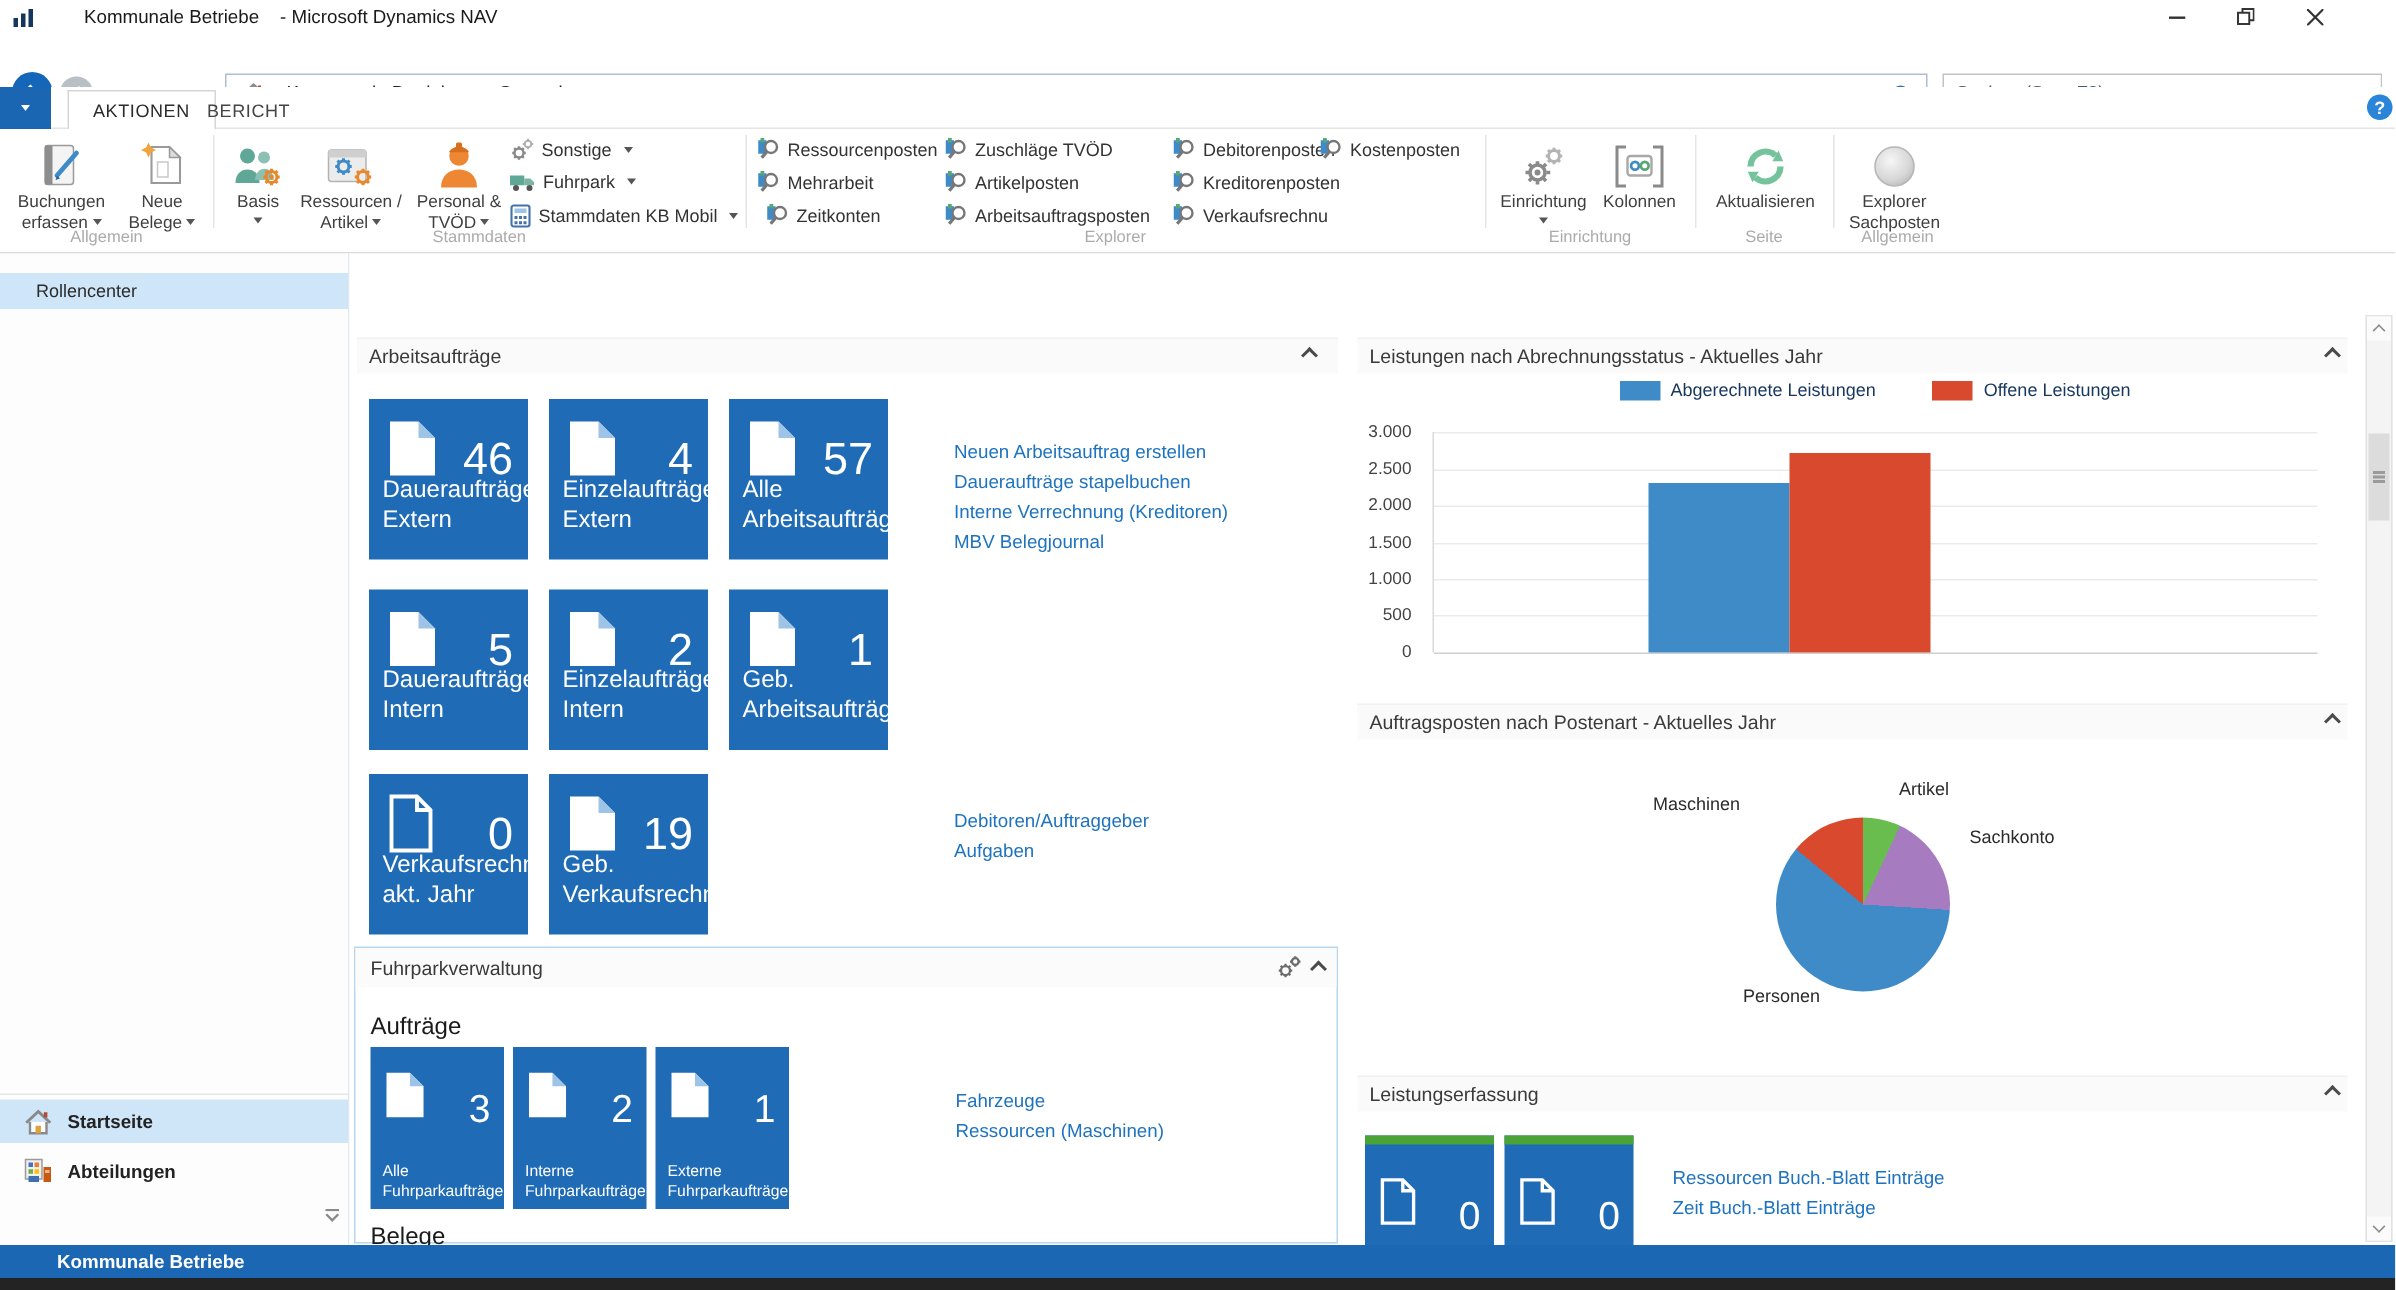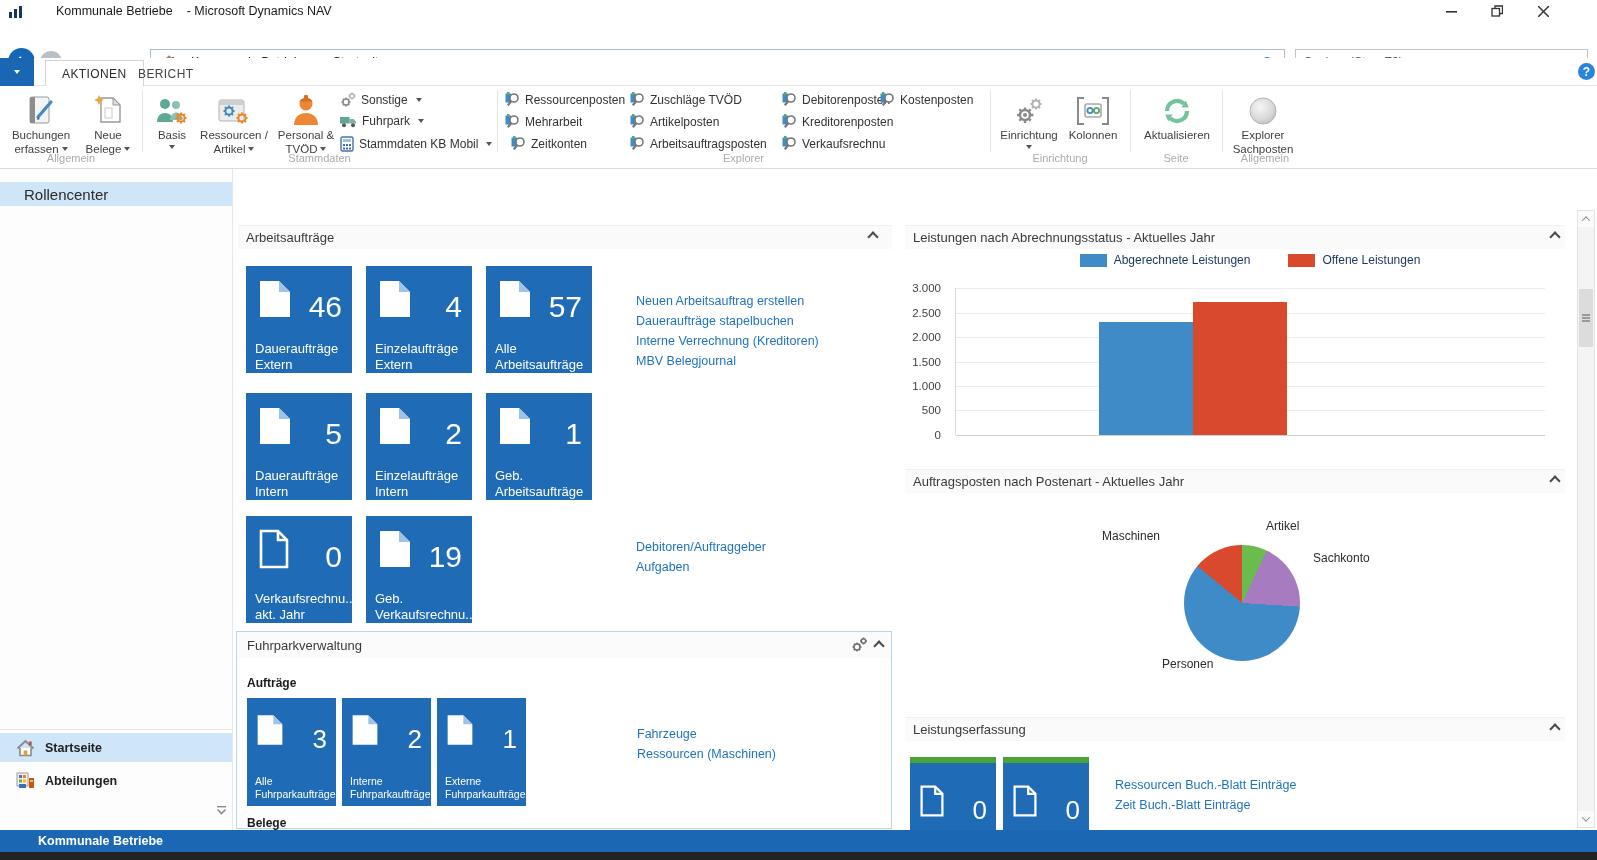--- a/index.html
+++ b/index.html
@@ -39,46 +39,46 @@
   .rdiv{position:absolute;top:4px;height:62px;width:1px;background:#e5e5e5}
   .rgl{position:absolute;top:66px;font-size:11px;color:#ababab;text-align:center}
   .large-btn{position:absolute;top:2px;text-align:center;font-size:11.5px;line-height:1.2;color:#3f3f3f;cursor:pointer}
   .large-btn .lbicon{height:38px;display:flex;align-items:flex-end;justify-content:center;margin-bottom:3px}
   .small-btn{position:absolute;display:flex;align-items:center;gap:5px;font-size:12px;color:#333;cursor:pointer;white-space:nowrap}
   .caret{display:inline-block;width:0;height:0;border-left:3.5px solid transparent;border-right:3.5px solid transparent;border-top:4px solid #555;vertical-align:2px;margin-left:3px}
   .caret-line{display:block;margin:2px auto 0}
 
   
   .sidebar{position:absolute;left:0;top:169px;width:233px;height:661px;background:#fdfdfe;border-right:1px solid #e2e8ef}
-  .side-item{position:absolute;left:0;width:232px;height:24px;display:flex;align-items:center;cursor:pointer;font-size:15px;color:#2b2b2b}
+  .side-item{position:absolute;left:0;width:232px;height:24px;display:flex;align-items:center;cursor:pointer;font-size:12px;color:#2b2b2b}
   .side-sel{background:#cfe5f8}
   .side-bottom-item{position:absolute;left:0;width:232px;height:29px;display:flex;align-items:center;gap:10px;padding-left:16px;font-weight:bold;font-size:12.5px;color:#222;cursor:pointer}
   .side-divider{position:absolute;left:0;width:232px;height:1px;background:#e6e6e6}
 
   
   .main{position:absolute;left:233px;top:169px;width:1364px;height:661px;background:#fff;overflow:hidden}
   .page-title{position:absolute;left:8px;top:20px;font-size:19px;color:#1879c3}
   .band{position:absolute;height:24px;background:#fafafa;border-top:1px solid #f1f1f1;display:flex;align-items:center;padding:0 8px;font-size:13px;color:#3a3a3a}
   .chev-up{width:8px;height:8px;border-left:2px solid #4a4a4a;border-top:2px solid #4a4a4a;transform:rotate(45deg);display:inline-block;cursor:pointer}
   .chev-abs{position:absolute}
 
   .tile{position:absolute;background:#1f6bb5;color:#fff;cursor:pointer}
   .tile .num{position:absolute;right:10px;top:24px;font-size:30px;font-weight:400}
-  .tile .lbl{position:absolute;left:9px;right:4px;bottom:0;font-size:13px;line-height:1.25}
+  .tile .lbl{position:absolute;left:9px;right:4px;bottom:16px;font-size:16px;line-height:1.25}
   .tile .doc{position:absolute;left:12px;top:13px}
   .tile-sm .num{font-size:26px;top:26px;right:9px}
   .tile-sm .lbl{font-size:10.5px;bottom:5px;left:8px}
   .tile-sm .doc{left:9px;top:15px}
   .tile-green-top{border-top:6px solid #4aa336}
 
   .linkgroup{position:absolute}
   .link{display:block;color:#1e73be;font-size:12.5px;line-height:20px;cursor:pointer;white-space:nowrap}
 
   .fp-box{position:absolute;border:1px solid #b5d7f0;background:#fff}
-  .subhead{position:absolute;font-size:12px;font-weight:bold;color:#1a1a1a}
+  .subhead{position:absolute;font-size:16px;font-weight:normal;color:#1a1a1a}
 
   
   .legend{position:absolute;display:flex;justify-content:center;align-items:center;gap:38px}
   .legend-item{display:flex;align-items:center;gap:7px;font-size:12px;color:#17375e}
   .legend-swatch{width:27px;height:13px}
   .yticks{position:absolute;width:44px}
   .ytick{position:absolute;right:8px;transform:translateY(-50%);font-size:11.5px;color:#444;white-space:nowrap}
   .plot{position:absolute;border-left:1px solid #d9d9d9}
   .gridline{position:absolute;left:0;width:100%;height:1px;background:#ebebeb}
   .gridline.base{background:#cfcfcf}

